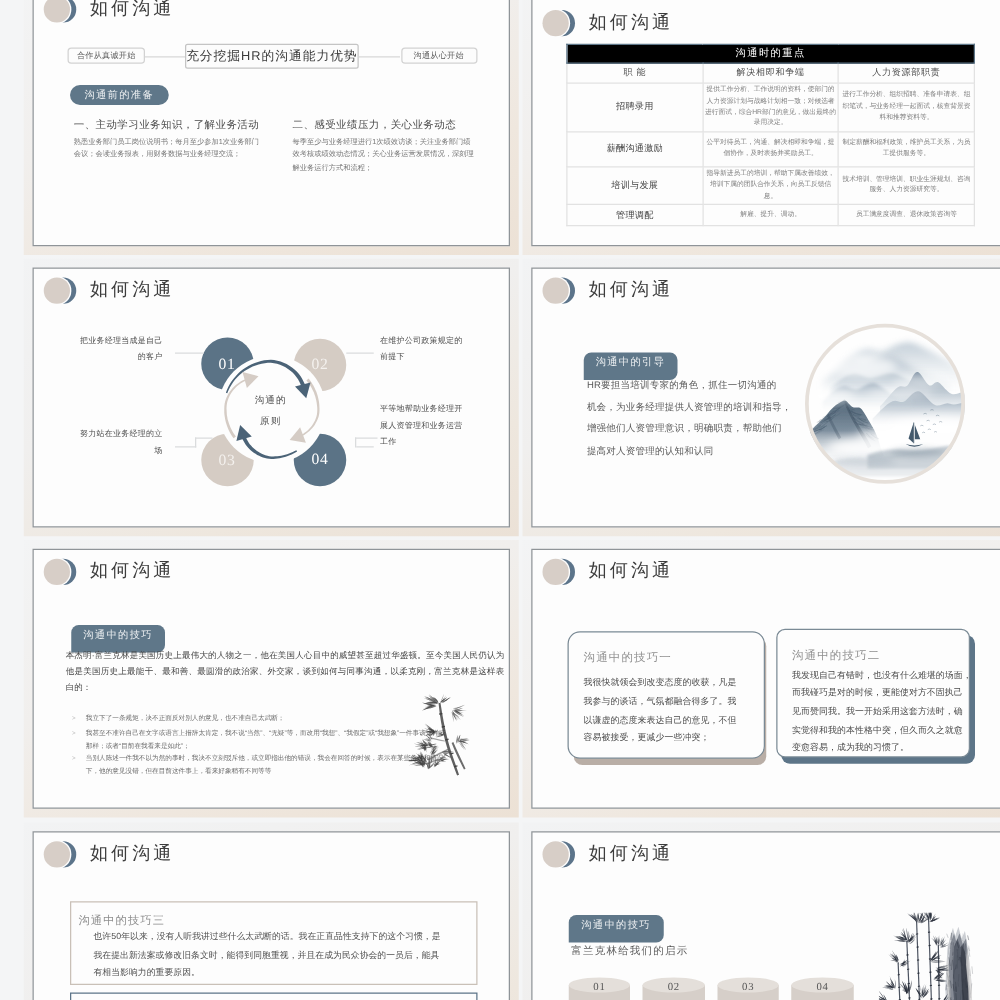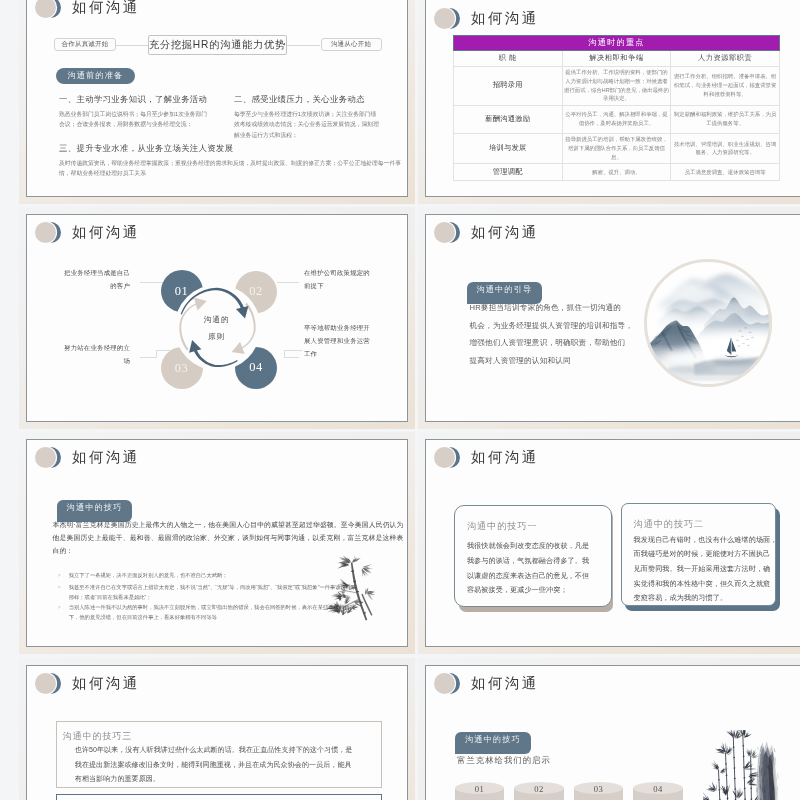--- a/index.html
+++ b/index.html
@@ -28,21 +28,21 @@
       background:#fcfcfc;color:#555;display:flex;align-items:center;justify-content:center;
       white-space:nowrap;}
 .chip.small{height:13px;font-size:6.5px;letter-spacing:.2px;color:#5a5a5a;}
 .chip.big{height:20px;font-size:10.2px;letter-spacing:.8px;color:#3a3a3a;border-color:#c4c4c4;border-radius:2px;}
 .s1h{font-size:8.4px;color:#4a4a4a;letter-spacing:.35px;white-space:nowrap;line-height:9px;}
 .s1b{font-size:5.8px;color:#777;line-height:10.3px;margin-top:5px;letter-spacing:0px;}
 
 
 .tbl{position:absolute;border-collapse:collapse;table-layout:fixed;}
 .tbl td,.tbl th{border:.6px solid #e2e2e2;padding:0;vertical-align:middle;text-align:center;}
-.tbl .cap{background:#a21caf;color:#fff;font-size:8.2px;letter-spacing:1.2px;height:14px;line-height:14px;
+.tbl .cap{background:#000000;color:#fff;font-size:8.2px;letter-spacing:1.2px;height:14px;line-height:14px;
           border:.6px solid #5f7789;font-weight:normal;}
 .tbl .hd{font-size:7.2px;color:#4a4a4a;height:14.6px;letter-spacing:.6px;line-height:14.6px;}
 .tbl .lbl{font-size:7.3px;color:#3f3f3f;letter-spacing:.2px;line-height:10.5px;padding:0 4px;}
 .tbl .cl{font-size:5.4px;color:#808080;line-height:8.8px;padding:1.5px 1px;text-align:center;}
 
 
 .cyc-circ{position:absolute;width:42px;height:42px;border-radius:50%;
           display:flex;align-items:center;justify-content:center;
           font-family:"Liberation Serif",serif;font-size:12.5px;color:#fff;letter-spacing:.5px;}
 .cyc-circ.slate{background:#5b7386;}
@@ -108,24 +108,20 @@
     <div style="position:absolute;left:28.5px;top:78px;">
       <span class="pill">沟通前的准备</span>
     </div>
     <div style="position:absolute;left:32px;top:105px;width:150px;">
       <div class="s1h">一、主动学习业务知识，了解业务活动</div>
       <div class="s1b">熟悉业务部门员工岗位说明书；每月至少参加1次业务部门会议；会读业务报表，用财务数据与业务经理交流；</div>
     </div>
     <div style="position:absolute;left:207px;top:105px;width:146px;">
       <div class="s1h">二、感受业绩压力，关心业务动态</div>
       <div class="s1b">每季至少与业务经理进行1次绩效访谈；关注业务部门绩效考核或绩效动态情况；关心业务运营发展情况，深刻理解业务运行方式和流程；</div>
-    </div>
-    <div style="position:absolute;left:32px;top:154px;width:345px;">
-      <div class="s1h">三、提升专业水准，从业务立场关注人资发展</div>
-      <div class="s1b">及时传递政策资讯，帮助业务经理掌握政策；重视业务经理的需求和反馈，及时提出政策、制度的修正方案；公平公正地处理每一件事情，帮助业务经理处理好员工关系</div>
     </div>
   </div>
 </div>
 
 <div class="cell" style="left:409px;top:-11px;">
   <div class="halo"></div>
   <div class="slide">
     <div class="stitle" style="left:8px;top:18px;">
       <div class="dot-wrap">
         <div class="dot-blue"></div>

